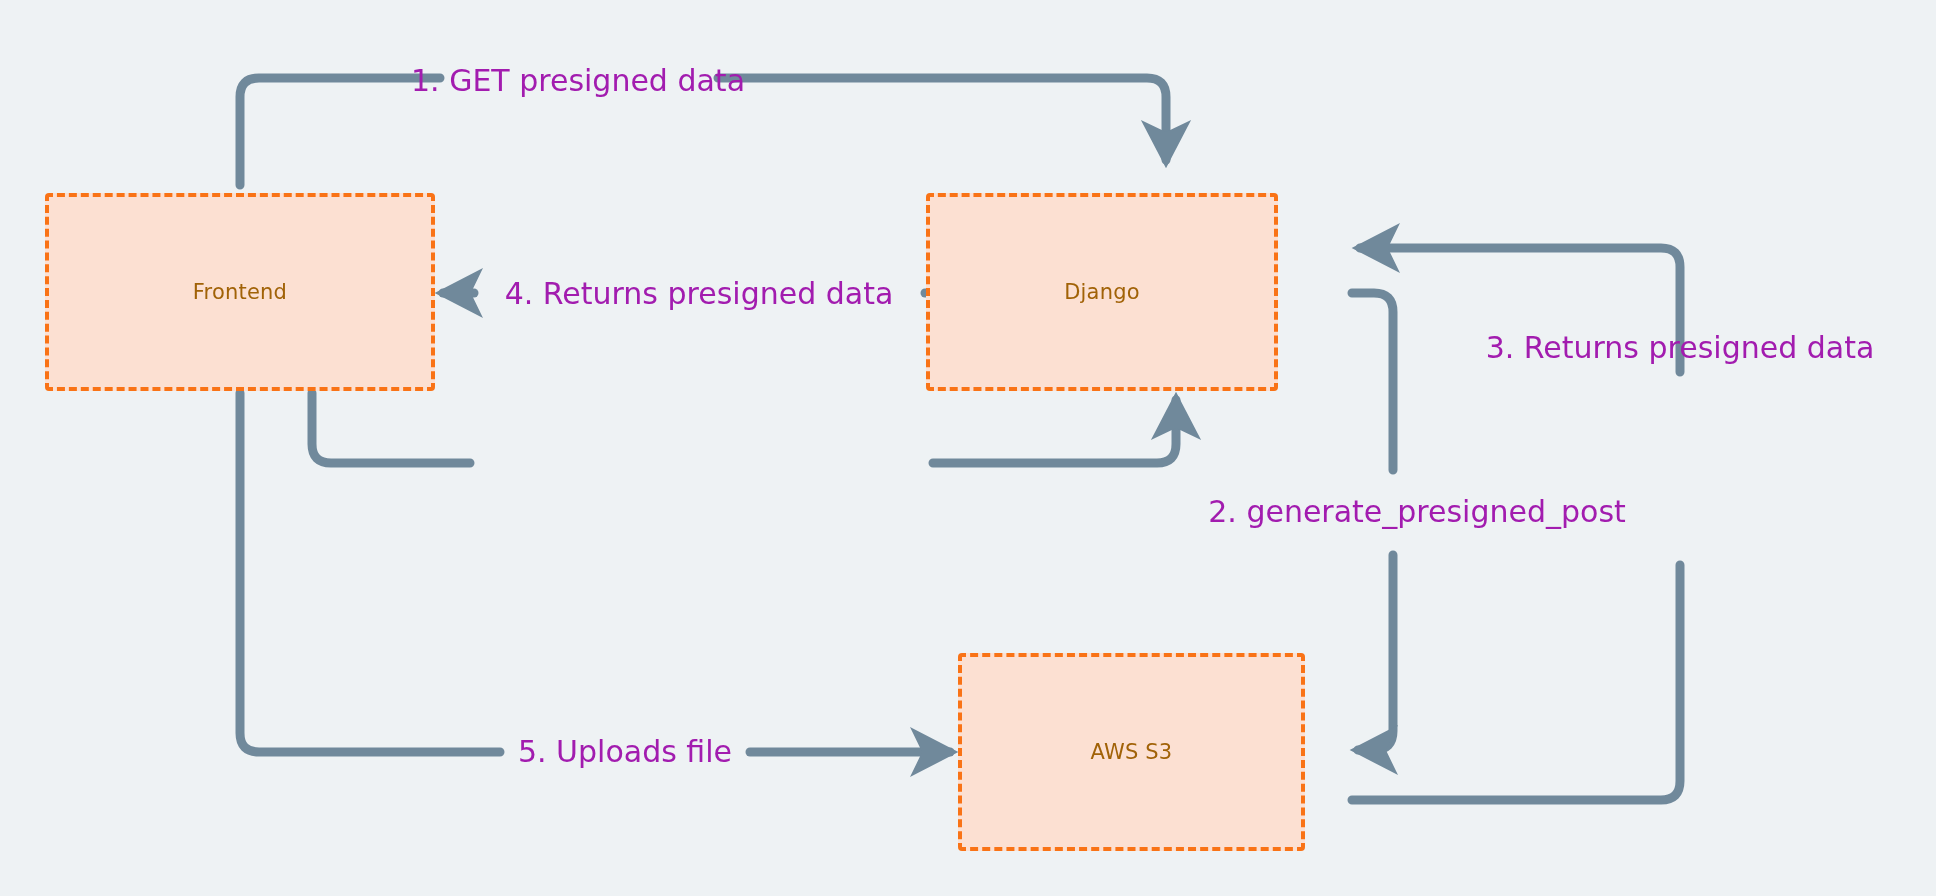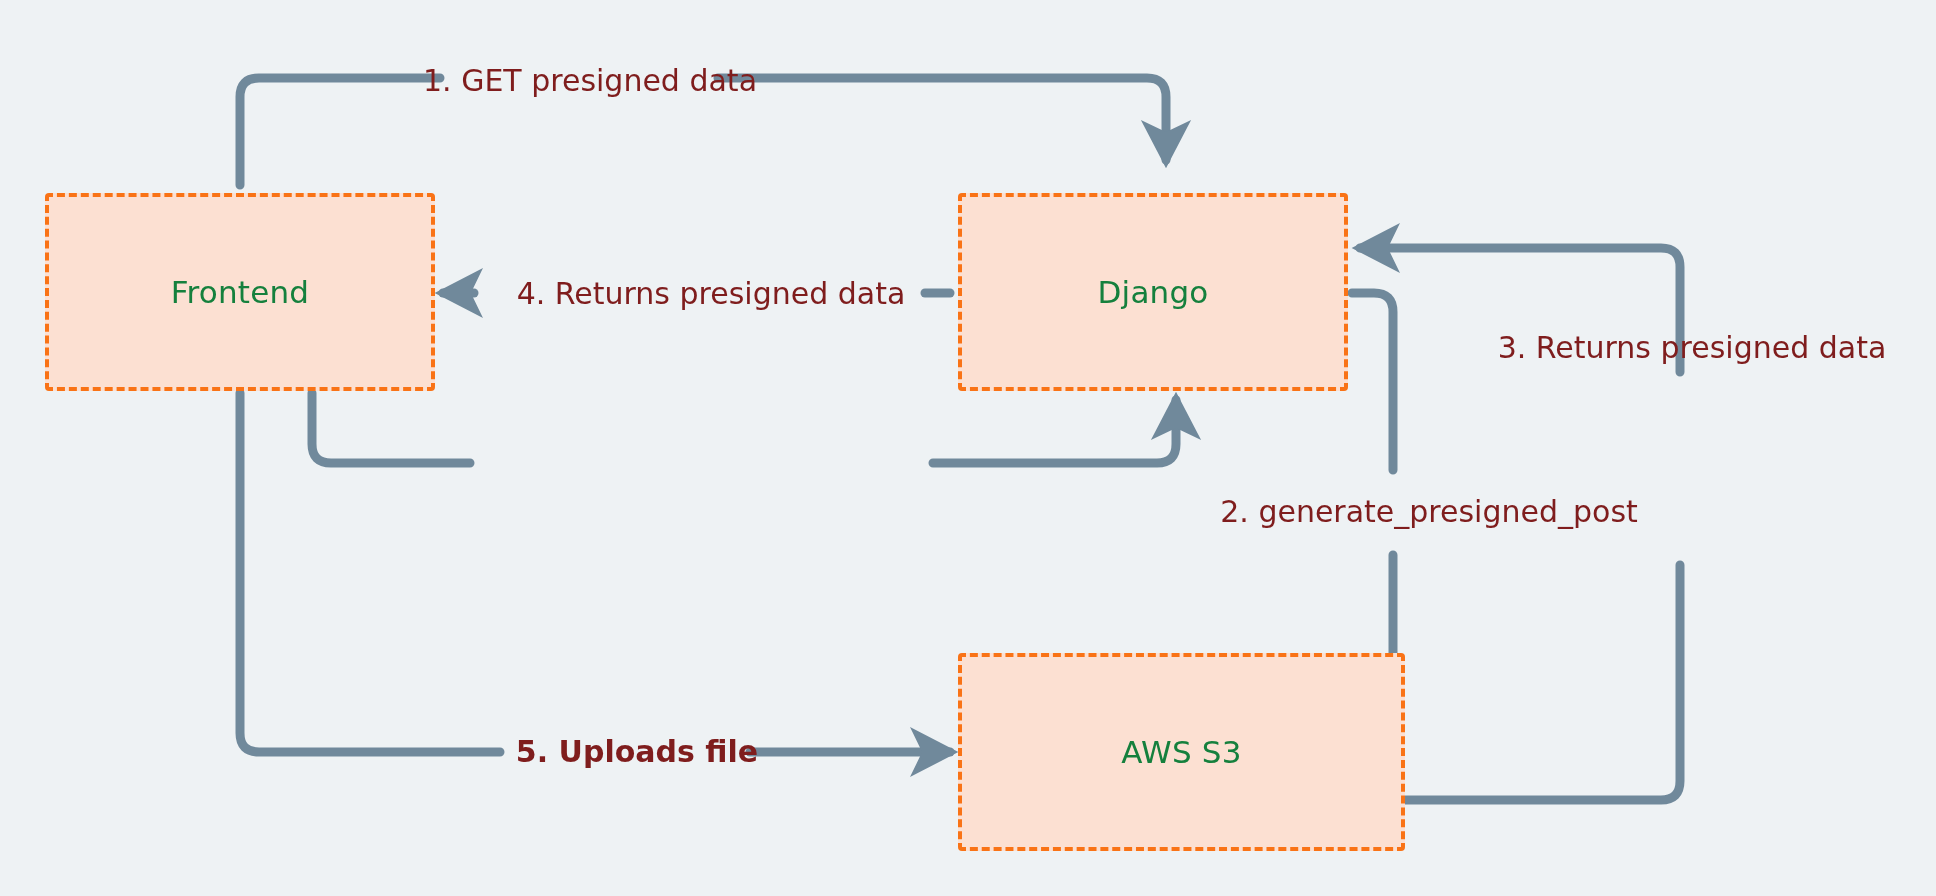--- a/index.html
+++ b/index.html
@@ -28,34 +28,33 @@
     box-sizing: border-box;
     background: #fce0d2;
     border: 4px dashed #f97316;
     border-radius: 4px;
     display: flex;
     align-items: center;
     justify-content: center;
   }
   .node-label {
     font-family: "DejaVu Sans", sans-serif;
-    font-size: 31px;
-    color: #15803d;
+    font-size: 21px;
+    color: #a16207;
     letter-spacing: 0.2px;
     white-space: pre;
   }
   .edge-label {
     position: absolute;
     font-family: "DejaVu Sans", sans-serif;
     font-size: 30px;
-    color: #7f1d1d;
+    color: #a21caf;
     white-space: pre;
     transform: translate(-50%, -50%);
     line-height: 1;
-    margin-left: 12px;
   }
 </style>
 </head>
 <body>
 
 <div id="stage">
 
   <svg id="diagram-svg" viewBox="0 0 1936 896" xmlns="http://www.w3.org/2000/svg">
     <defs>
       <marker id="ah" viewBox="0 0 12 12" refX="9.2" refY="6" markerWidth="6.2" markerHeight="6.2" orient="auto-start-reverse">
@@ -82,32 +81,32 @@
 
       <path d="M 1352 800 L 1661 800 Q 1680 800 1680 781 L 1680 565"></path>
       <path d="M 1680 372 L 1680 267 Q 1680 248 1661 248 L 1360 248" marker-end="url(#ah)"></path>
     </g>
   </svg>
 
   <div class="node-box" style="left:45px; top:193px; width:390px; height:198px;">
     <span class="node-label">Frontend</span>
   </div>
 
-  <div class="node-box" style="left:958px; top:193px; width:390px; height:198px;">
+  <div class="node-box" style="left:926px; top:193px; width:352px; height:198px;">
     <span class="node-label">Django</span>
   </div>
 
-  <div class="node-box" style="left:958px; top:653px; width:447px; height:198px;">
+  <div class="node-box" style="left:958px; top:653px; width:347px; height:198px;">
     <span class="node-label">AWS S3</span>
   </div>
 
   <div class="edge-label" style="left:578px; top:81px;">1. GET presigned data</div>
 
   <div class="edge-label" style="left:1417px; top:512px;text-align:right;">2. generate_presigned_post</div>
 
   <div class="edge-label" style="left:1680px; top:348px;">3. Returns presigned data</div>
 
   <div class="edge-label" style="left:699px; top:294px;">4. Returns presigned data</div>
 
-  <div class="edge-label" style="left:625px; top:752px;font-weight:bold;">5. Uploads file</div>
+  <div class="edge-label" style="left:625px; top:752px;">5. Uploads file</div>
 
 
 </div>
 
 </body></html>

